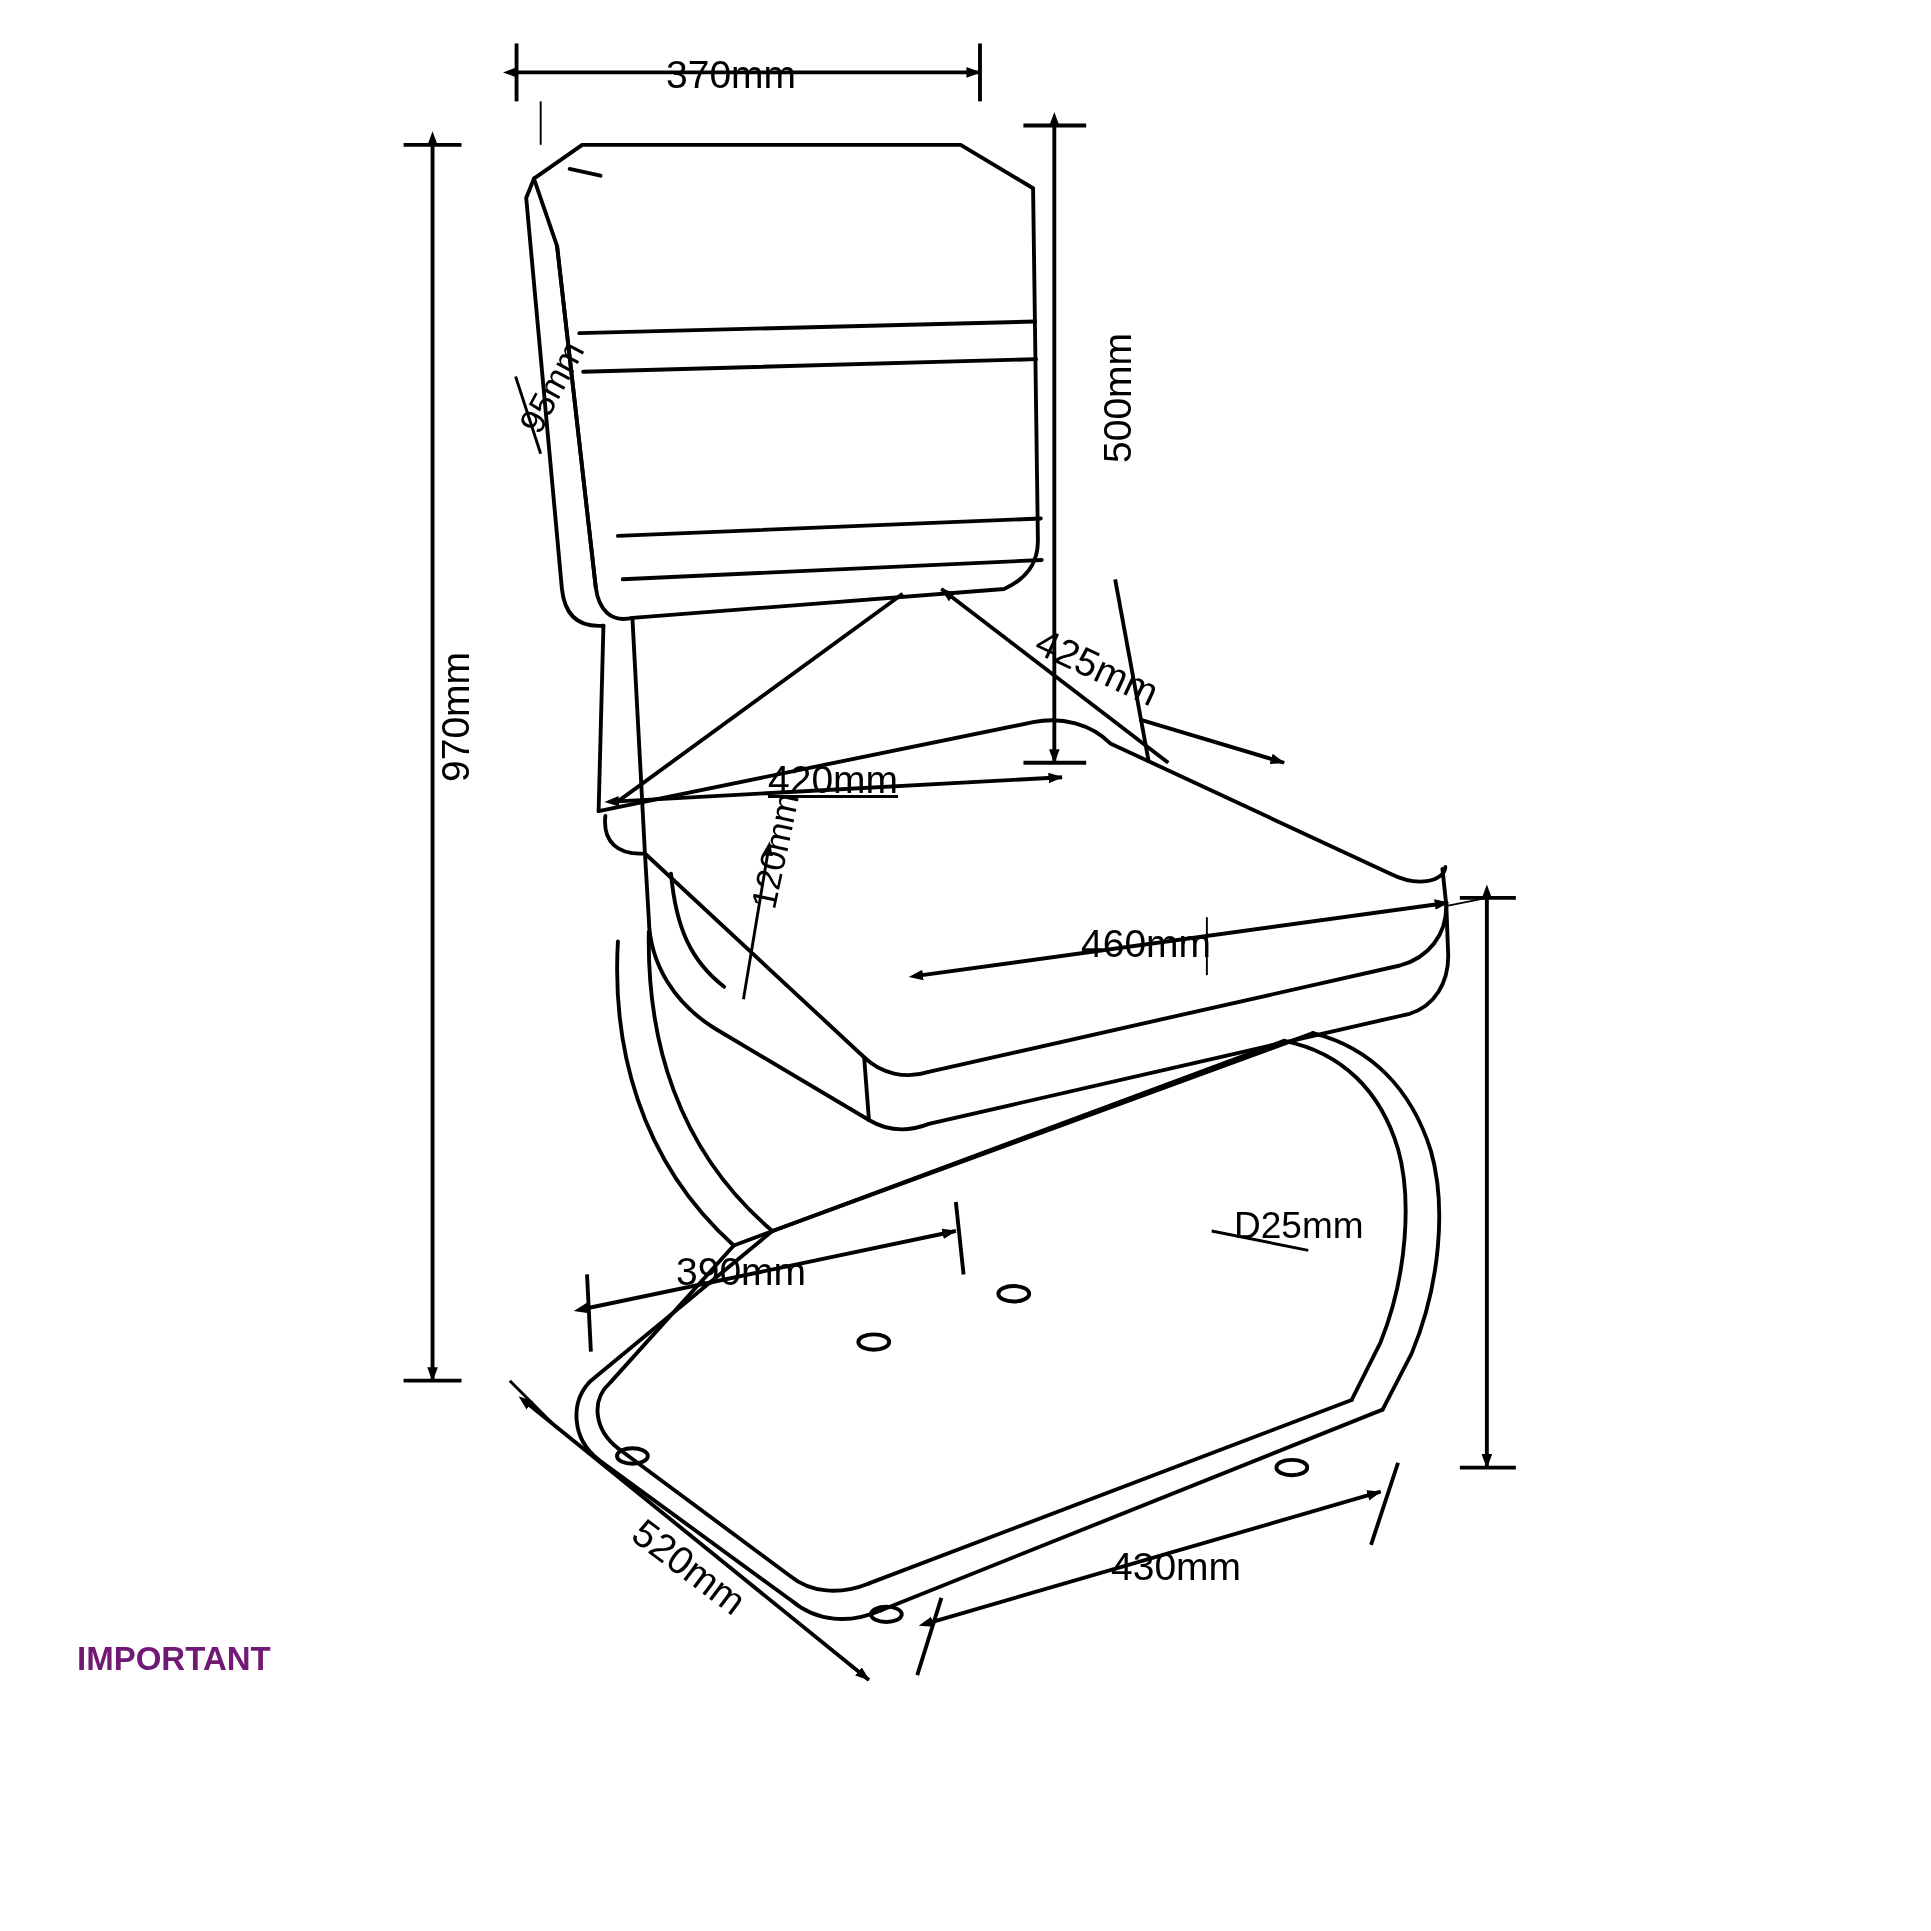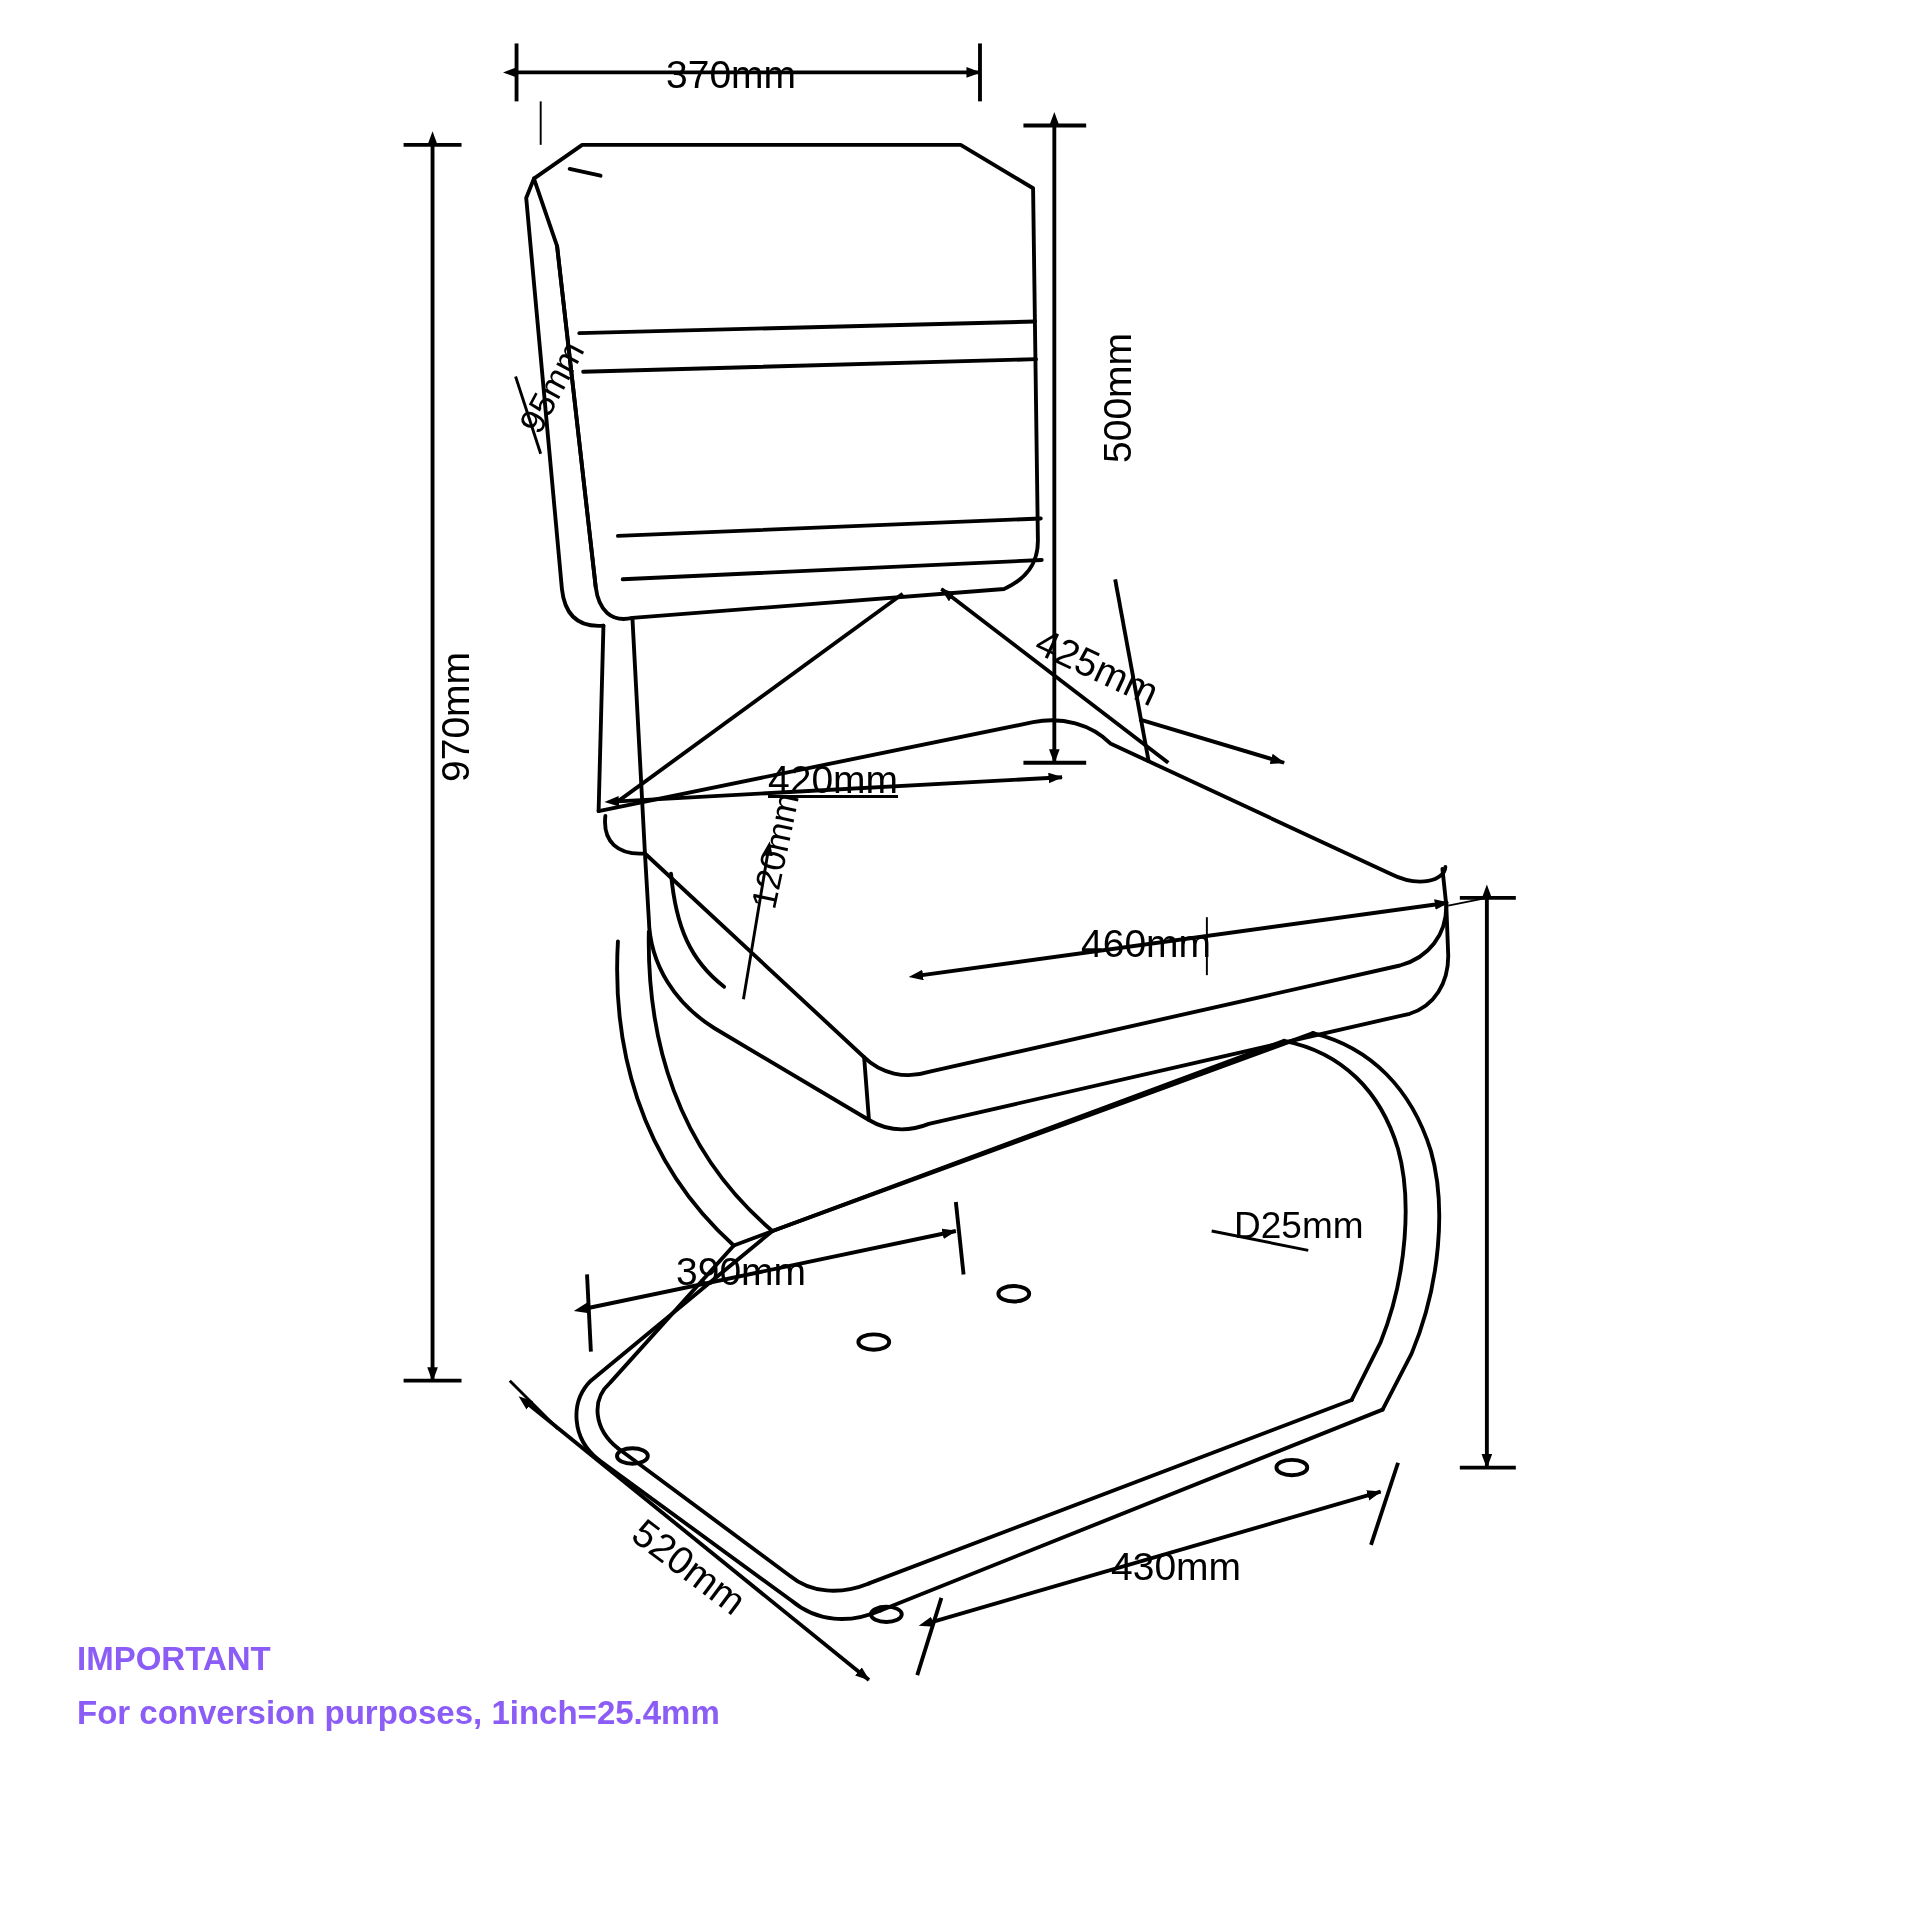--- a/index.html
+++ b/index.html
@@ -30,21 +30,21 @@
     white-space: nowrap;
     letter-spacing: 0px;
   }
   .dim-label.vert {
     transform-origin: 0 0;
   }
   .note-block {
     position: absolute;
     left: 77px;
     top: 1632px;
-    color: #8b5cf6;
+    color: #701a75;
     font-family: "Liberation Sans", sans-serif;
     font-size: 33px;
     font-weight: bold;
     line-height: 54px;
   }
   .note-line {
     display: block;
     white-space: nowrap;
   }
 </style>
@@ -181,17 +181,16 @@
   <div class="dim-label" style="left:1234px; top:1205px; font-size:37px;">D25mm</div>
 
   <div class="dim-label" style="left:676px; top:1250px;">390mm</div>
 
   <div class="dim-label" style="left:637px; top:1506px; transform: rotate(37deg); transform-origin: 0 50%;">520mm</div>
 
   <div class="dim-label" style="left:1111px; top:1545px;">430mm</div>
 
   <div class="note-block">
     <span class="note-line">IMPORTANT</span>
-    <span class="note-line">For conversion purposes, 1inch=25.4mm</span>
   </div>
 
 </div>
 
 
 </body></html>

